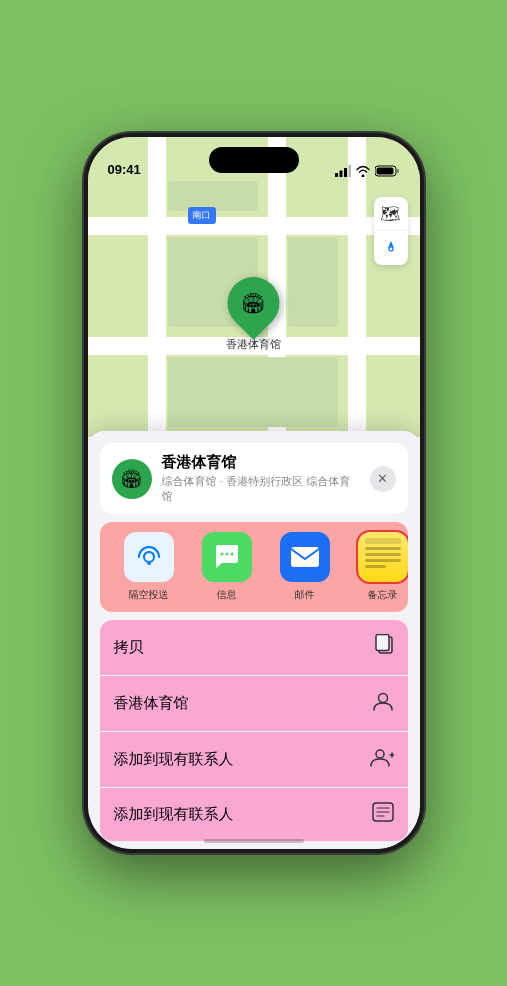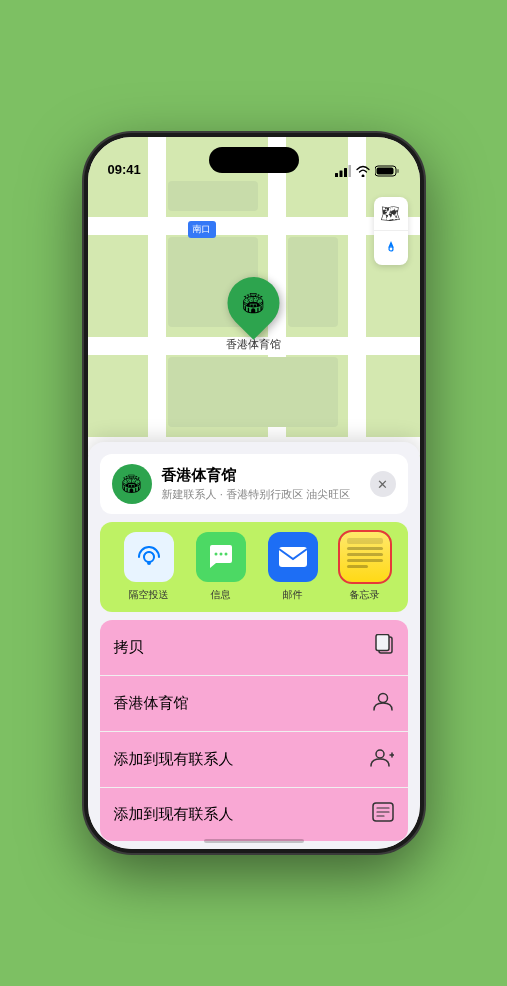--- a/index.html
+++ b/index.html
@@ -110,21 +110,21 @@
       justify-content: center;
       font-size: 16px;
       color: #333;
       border-bottom: 1px solid #eee;
       cursor: pointer;
     }
     .map-control-btn:last-child { border-bottom: none; }
     
     .location-label {
       position: absolute;
-      top: 84px;
+      top: 70px;
       left: 100px;
       background: #3478f6;
       color: #fff;
       font-size: 9px;
       padding: 2px 5px;
       border-radius: 3px;
     }
     
     .map-pin-container {
       position: absolute;
@@ -210,23 +210,23 @@
       align-items: center;
       justify-content: center;
       font-size: 13px;
       color: #666;
       cursor: pointer;
       flex-shrink: 0;
     }
     
     .share-row {
       display: flex;
-      gap: 2px;
+      gap: 8px;
       padding: 10px 14px;
-      background: #bef264;
+      background: #fca5a5;
       margin: 0 12px 8px;
       border-radius: 12px;
       overflow: hidden;
     }
     .share-item {
       display: flex;
       flex-direction: column;
       align-items: center;
       gap: 6px;
       flex: 0 0 70px;
@@ -373,21 +373,21 @@
           <div class="map-pin-label">香港体育馆</div>
         </div>
       </div>
 
       <div class="bottom-sheet">
 
         <div class="place-header">
           <div class="place-icon">🏟</div>
           <div class="place-info">
             <div class="place-name">香港体育馆</div>
-            <div class="place-sub">新建联系人 · 香港特别行政区 油尖旺区</div>
+            <div class="place-sub">综合体育馆 · 香港特别行政区 综合体育馆</div>
           </div>
           <div class="close-btn">✕</div>
         </div>
 
         <div class="share-row">
 
           <div class="share-item">
             <div class="share-icon-box" style="background:#e8f4ff;">
               <svg width="28" height="28" viewBox="0 0 28 28">
                 <circle cx="14" cy="14" r="5" fill="none" stroke="#007aff" stroke-width="2"></circle>

